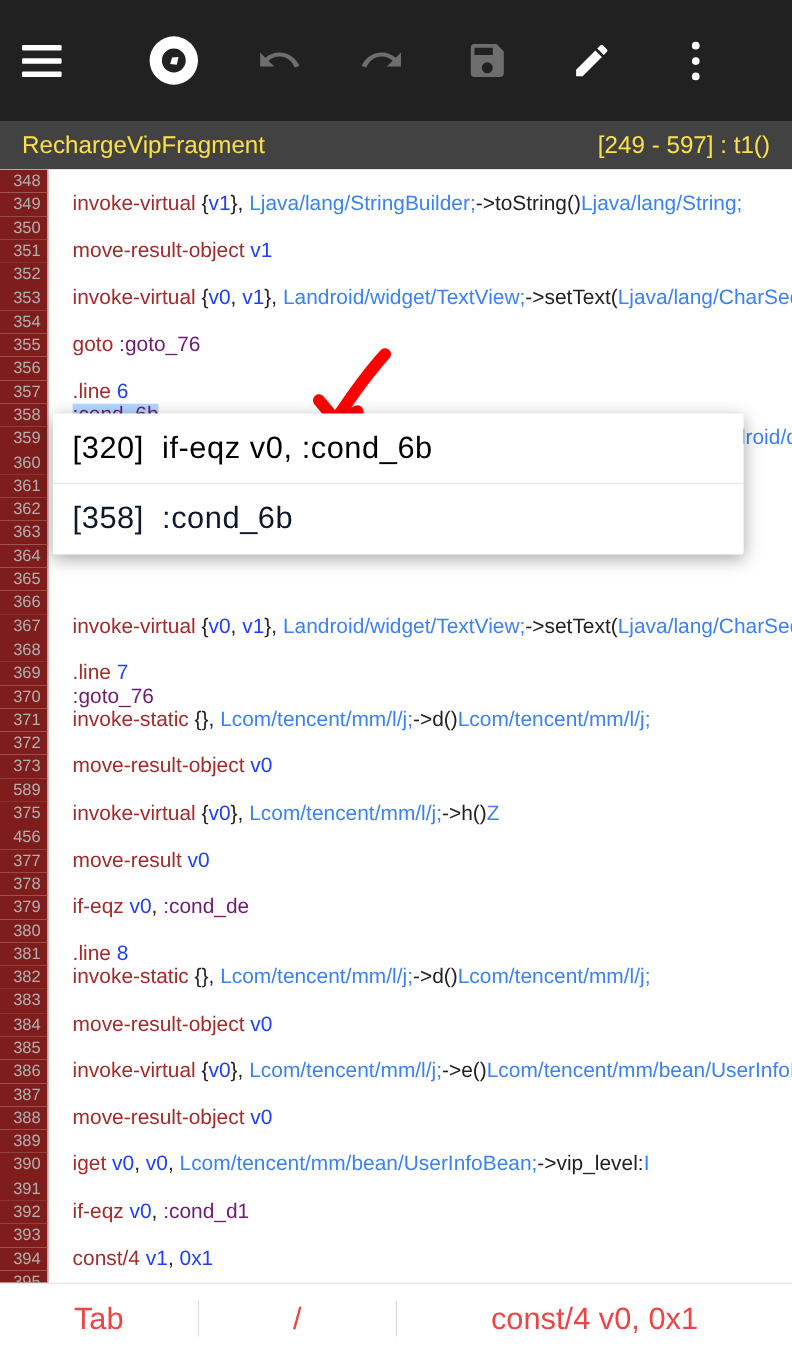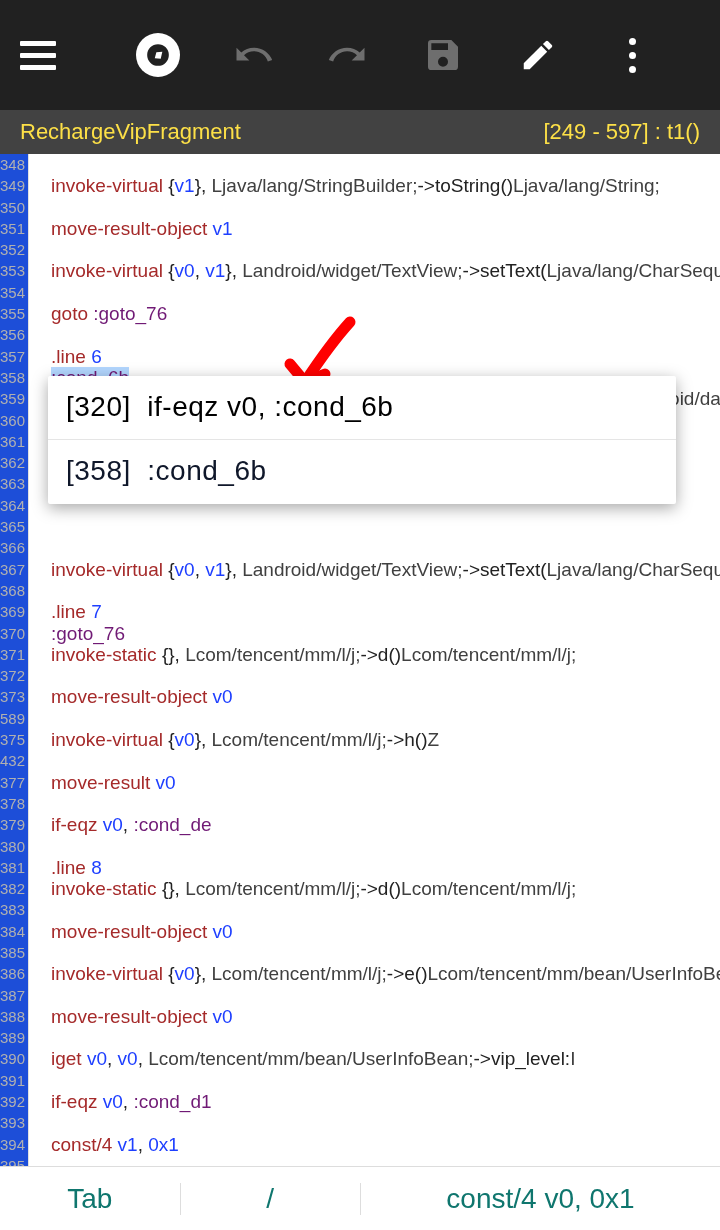--- a/index.html
+++ b/index.html
@@ -47,35 +47,35 @@
     height: calc(1230px - 110px - 44px - 64px);
     overflow: hidden;
     background: #fff;
     font-family: sans-serif;
     font-size: 19px;
     line-height: 21.3px;
   }
   .editor-inner { padding-top: 0; }
   .line { display: flex; white-space: nowrap; }
   .gutter {
-    width: 29px;
+    width: 44px;
     text-align: right;
     padding-right: 6px;
     color: #b0b0b0;
-    background: #1d4ed8;
+    background: #7f1d1d;
     font-size: 15px;
     flex-shrink: 0;
     border-right: 1px solid #e0e0e0;
   }
   .code { padding-left: 22px; }
 
   .kw-red    { color: #a52a2a; }   
   .kw-brown  { color: #a52a2a; }
   .reg       { color: #1e3fff; }   
-  .cls       { color: #404040; }   
+  .cls       { color: #3b82f6; }   
   .lbl       { color: #701a75; }   
   .num       { color: #1e3fff; }
   .txt       { color: #222; }
   .hl { background: #b3d7ff; }
 
   .arrow {
     position: absolute;
     top: 160px; left: 255px;
     pointer-events: none;
   }
@@ -98,21 +98,21 @@
   .popup-item:last-child { border-bottom: none; }
   .popup-item.sel { color: #0f172a; }
 
   .bottombar {
     height: 64px;
     background: #fff;
     border-top: 1px solid #ddd;
     display: flex;
     align-items: center;
     font-size: 28px;
-    color: #0f766e;
+    color: #ef4444;
   }
   .bottombar .cell { flex: 1; text-align: center; border-right: 1px solid #ddd; }
   .bottombar .cell:last-child { border-right: none; flex: 2; }
 </style>
 </head>
 <body>
 
 <div class="toolbar">
   <div class="slot">
     <div class="hamburger">
@@ -270,21 +270,21 @@
       </div>
       <div class="line">
         <div class="gutter">589</div>
         <div class="code"></div>
       </div>
       <div class="line">
         <div class="gutter">375</div>
         <div class="code"><span class="kw-red">invoke-virtual</span><span class="txt">  {</span><span class="reg">v0</span><span class="txt">},  </span><span class="cls">Lcom/tencent/mm/l/j;</span><span class="txt">-&gt;h()</span><span class="cls">Z</span></div>
       </div>
       <div class="line">
-        <div class="gutter">432</div>
+        <div class="gutter">456</div>
         <div class="code"></div>
       </div>
       <div class="line">
         <div class="gutter">377</div>
         <div class="code"><span class="kw-red">move-result</span><span class="txt">  </span><span class="reg">v0</span></div>
       </div>
       <div class="line">
         <div class="gutter">378</div>
         <div class="code"></div>
       </div>

